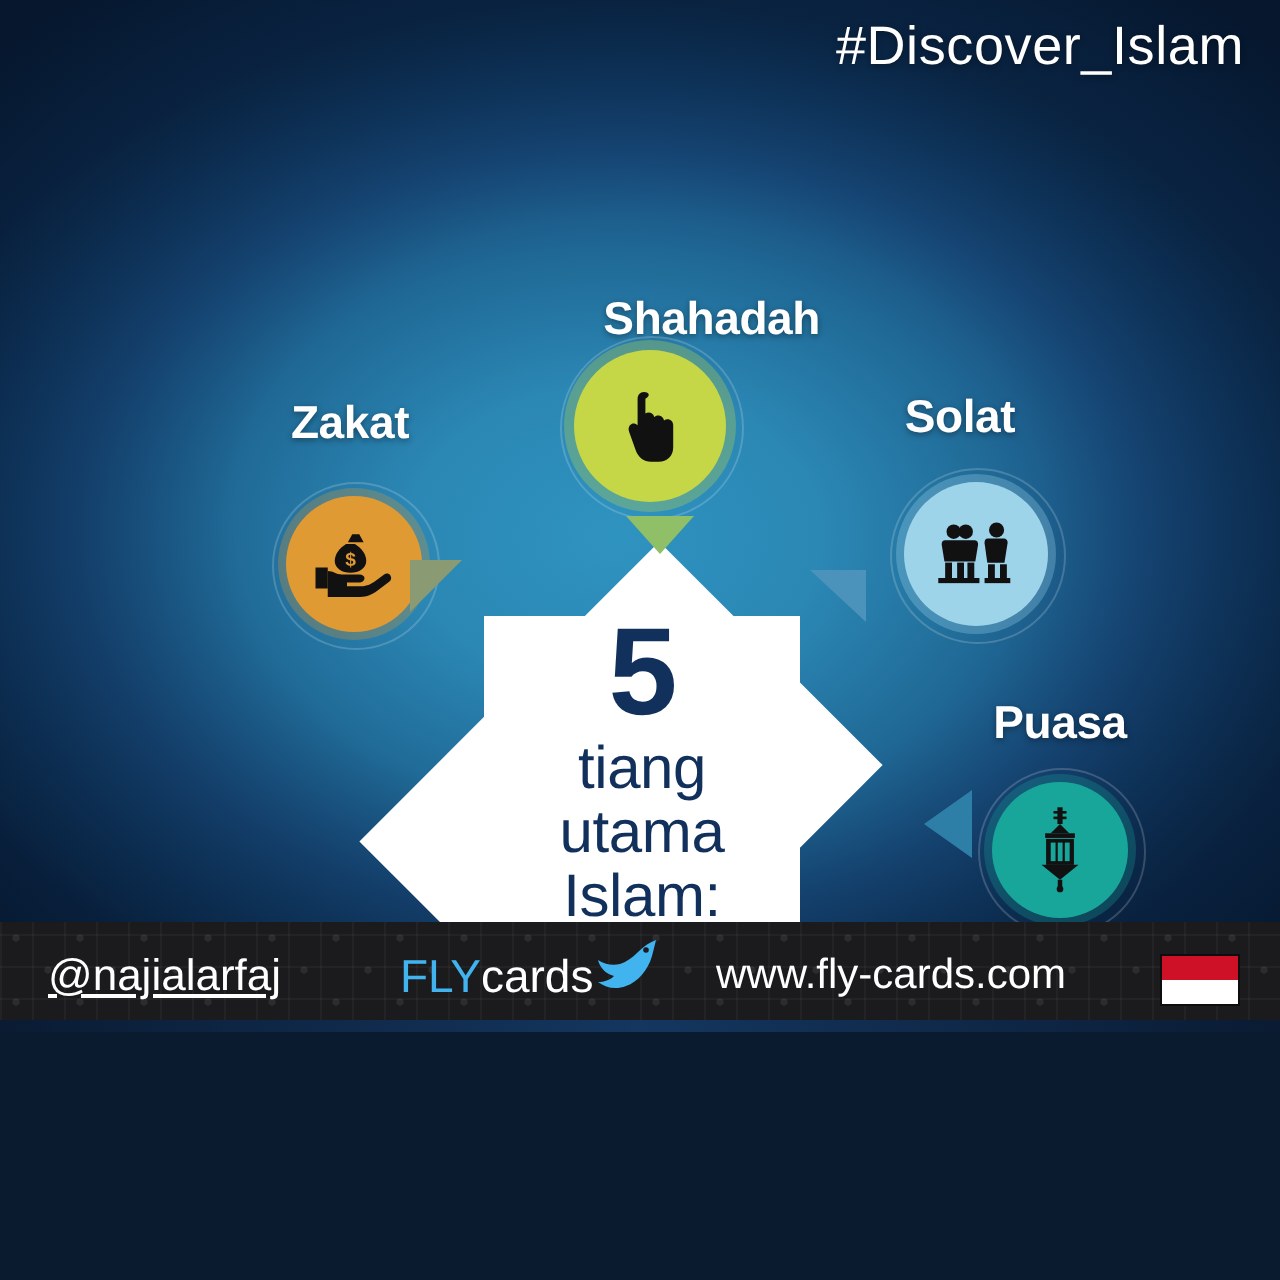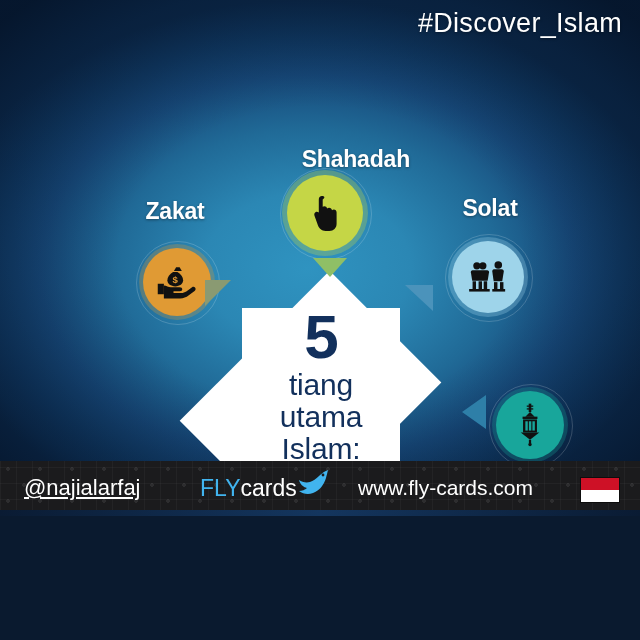--- a/index.html
+++ b/index.html
@@ -127,21 +127,21 @@
         <path d="M19.5 8.5c-4 2.5-6.5 6-6.5 9.6 0 4.2 4 6.9 9 6.9s9-2.7 9-6.9c0-3.6-2.5-7.1-6.5-9.6z" fill="#111"></path>
         <text x="22" y="21" font-size="11" fill="#e09a34" font-family="Liberation Sans, sans-serif" font-weight="bold" text-anchor="middle">$</text>
         <path d="M2 22h7v12H2z" fill="#111"></path>
         <path d="M9 24c3 0 5 2 8 2h10c2 0 3 1 3 2.2 0 1.3-1 2.3-2.6 2.3H20v2.2h8c3.5 0 6-1.4 8.6-3.3l4.6-3.4c1.2-.9 2.8-.7 3.6.5.8 1.2.5 2.8-.7 3.7l-6.6 5c-3.2 2.4-6 3.6-10 3.6H9z" fill="#111"></path>
       </svg>
     </div>
     <div class="tri" style="left:95px;top:82px;border-left:0 solid transparent;border-right:26px solid transparent;border-top:26px solid #8a9a72;"></div>
   </div>
 
   <div class="node" style="left:400px;top:195px;width:150px;height:145px;">
-    <div class="label" style="left:30px;top:0;width:120px;text-align:center;">Solat</div>
+    <div class="label" style="left:20px;top:0;width:120px;text-align:center;">Solat</div>
     <div class="ring" style="left:45px;top:39px;width:86px;height:86px;"></div>
     <div class="circle" style="left:52px;top:46px;width:72px;height:72px;background:#9ed4ea;box-shadow:0 0 0 4px rgba(158,212,234,.30);">
       <svg width="42" height="36" viewBox="0 0 48 42">
         <g fill="#111">
           <circle cx="11" cy="8" r="4.2"></circle>
           <circle cx="18" cy="8" r="4.2"></circle>
           <path d="M6 13h17c1.5 0 2.4 1.2 2.2 2.6l-1.6 9.8H5.6L4 15.6C3.8 14.2 4.6 13 6 13z"></path>
           <rect x="6" y="26" width="4" height="10"></rect>
           <rect x="13" y="26" width="4" height="10"></rect>
           <rect x="19" y="26" width="4" height="10"></rect>
@@ -152,20 +152,21 @@
           <rect x="38" y="27" width="4" height="9"></rect>
           <rect x="29" y="35" width="15" height="3"></rect>
         </g>
       </svg>
     </div>
     <div class="tri" style="left:5px;top:90px;border-right:0 solid transparent;border-left:28px solid transparent;border-top:26px solid #4b93bb;"></div>
   </div>
 
 
   <div class="node" style="left:430px;top:348px;width:165px;height:120px;">
+    <div class="label" style="left:40px;top:0;width:120px;text-align:center;">Puasa</div>
     <div class="ring" style="left:59px;top:36px;width:82px;height:82px;"></div>
     <div class="circle" style="left:66px;top:43px;width:68px;height:68px;background:#18a69b;box-shadow:0 0 0 4px rgba(24,166,155,.28);">
       <svg width="26" height="44" viewBox="0 0 28 46">
         <g fill="#111">
           <rect x="12.6" y="0" width="2.8" height="9"></rect>
           <rect x="10.5" y="2" width="7" height="1.4"></rect>
           <rect x="10.5" y="5" width="7" height="1.4"></rect>
           <path d="M14 9l5 5H9z"></path>
           <rect x="6" y="14" width="16" height="2.5"></rect>
           <path d="M6.5 17h15v14h-15z"></path>

